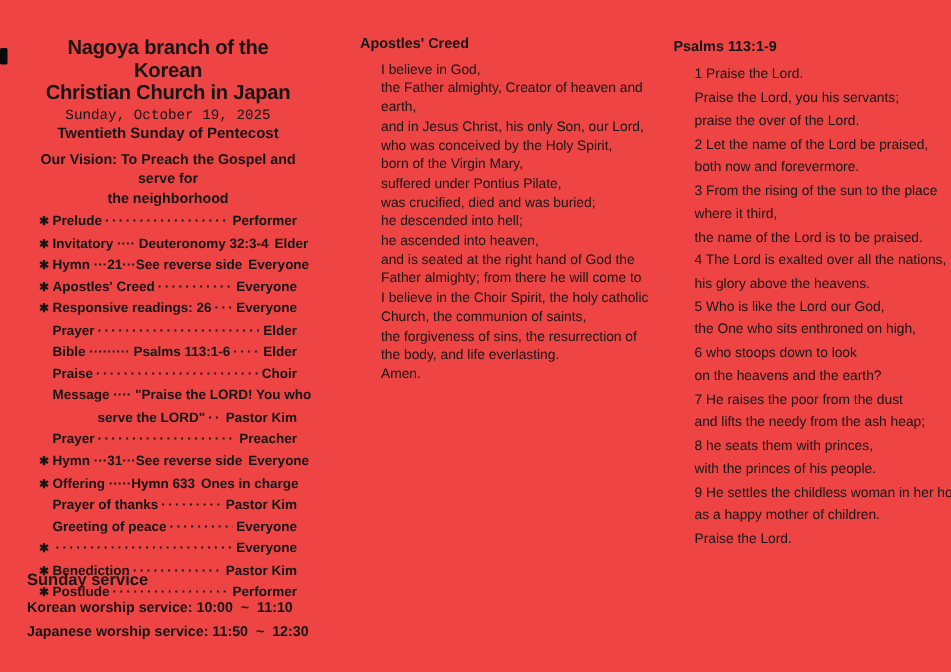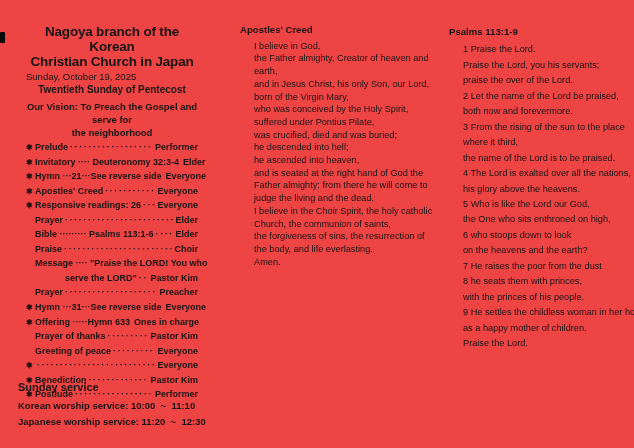--- a/index.html
+++ b/index.html
@@ -15,21 +15,21 @@
   .scan-mark {
     position:absolute; left:0; top:32px; width:5px; height:11px;
     background:#0a0a0a; border-radius:1px;
   }
   
   .col-left { position:absolute; left:26px; top:24px; width:172px; }
   .title {
     font-weight:bold; font-size:13.5px; line-height:15px; text-align:center;
     letter-spacing:-0.2px;
   }
-  .date-line { font-size:9.5px; line-height:12.5px; text-align:left; margin-top:2px; }
+  .date-line { font-size:9.5px; line-height:12.5px; text-align:center; margin-top:2px;font-family:Liberation Mono, monospace; }
   .pentecost { font-size:10px; font-weight:bold; line-height:12.5px; text-align:center; }
   .vision { font-size:9.5px; font-weight:bold; line-height:13px; margin-top:4px; text-align:center; }
   .order { margin-top:3px; font-size:9px; font-weight:bold; }
   .order .row { display:flex; align-items:baseline; height:14.55px; }
   .order .star-cell { width:9px; flex:0 0 9px; font-size:8px; }
   .order .left-text { white-space:pre; flex:0 0 auto; }
   .order .leader {
     flex:1 1 auto; min-width:0; overflow:hidden; white-space:nowrap;
     margin:0 2px; letter-spacing:1.6px; font-size:9px;
   }
@@ -176,29 +176,28 @@
       </div>
   </div>
 
   <div class="col-mid">
     <div class="col-heading">Apostles' Creed</div>
     <div id="creed-lines">
         <div class="body-line">I believe in God,</div>
         <div class="body-line">the Father almighty, Creator of heaven and</div>
         <div class="body-line">earth,</div>
         <div class="body-line">and in Jesus Christ, his only Son, our Lord,</div>
+        <div class="body-line">who was conceived by the Holy Spirit,</div>
         <div class="body-line">born of the Virgin Mary,</div>
-        <div class="body-line">who was conceived by the Holy Spirit,</div>
         <div class="body-line">suffered under Pontius Pilate,</div>
         <div class="body-line">was crucified, died and was buried;</div>
         <div class="body-line">he descended into hell;</div>
         <div class="body-line">he ascended into heaven,</div>
         <div class="body-line">and is seated at the right hand of God the</div>
         <div class="body-line">Father almighty; from there he will come to</div>
-        <div class="body-line">judge the living and the dead.</div>
         <div class="body-line">I believe in the Choir Spirit, the holy catholic</div>
         <div class="body-line">Church, the communion of saints,</div>
         <div class="body-line">the forgiveness of sins, the resurrection of</div>
         <div class="body-line">the body, and life everlasting.</div>
         <div class="body-line">Amen.</div>
       </div>
   </div>
 
   <div class="col-right">
     <div class="col-heading">Psalms 113:1-9</div>
@@ -211,28 +210,29 @@
         <div class="body-line">3 From the rising of the sun to the place</div>
         <div class="body-line">where it third,</div>
         <div class="body-line">the name of the Lord is to be praised.</div>
         <div class="body-line">4 The Lord is exalted over all the nations,</div>
         <div class="body-line">his glory above the heavens.</div>
         <div class="body-line">5 Who is like the Lord our God,</div>
         <div class="body-line">the One who sits enthroned on high,</div>
         <div class="body-line">6 who stoops down to look</div>
         <div class="body-line">on the heavens and the earth?</div>
         <div class="body-line">7 He raises the poor from the dust</div>
+        <div class="body-line">and lifts the needy from the ash heap;</div>
         <div class="body-line">8 he seats them with princes,</div>
         <div class="body-line">with the princes of his people.</div>
         <div class="body-line">9 He settles the childless woman in her home</div>
         <div class="body-line">as a happy mother of children.</div>
         <div class="body-line">Praise the Lord.</div>
       </div>
   </div>
 
   <div class="footer">
     <div class="footer-heading">Sunday service</div>
     <div id="footer-lines">
         <div class="footer-line">Korean worship service: 10:00  ~  11:10</div>
-        <div class="footer-line">Japanese worship service: 11:20  ~  12:30</div>
+        <div class="footer-line">Japanese worship service: 11:50  ~  12:30</div>
       </div>
   </div>
 </div>
 
 </body></html>

